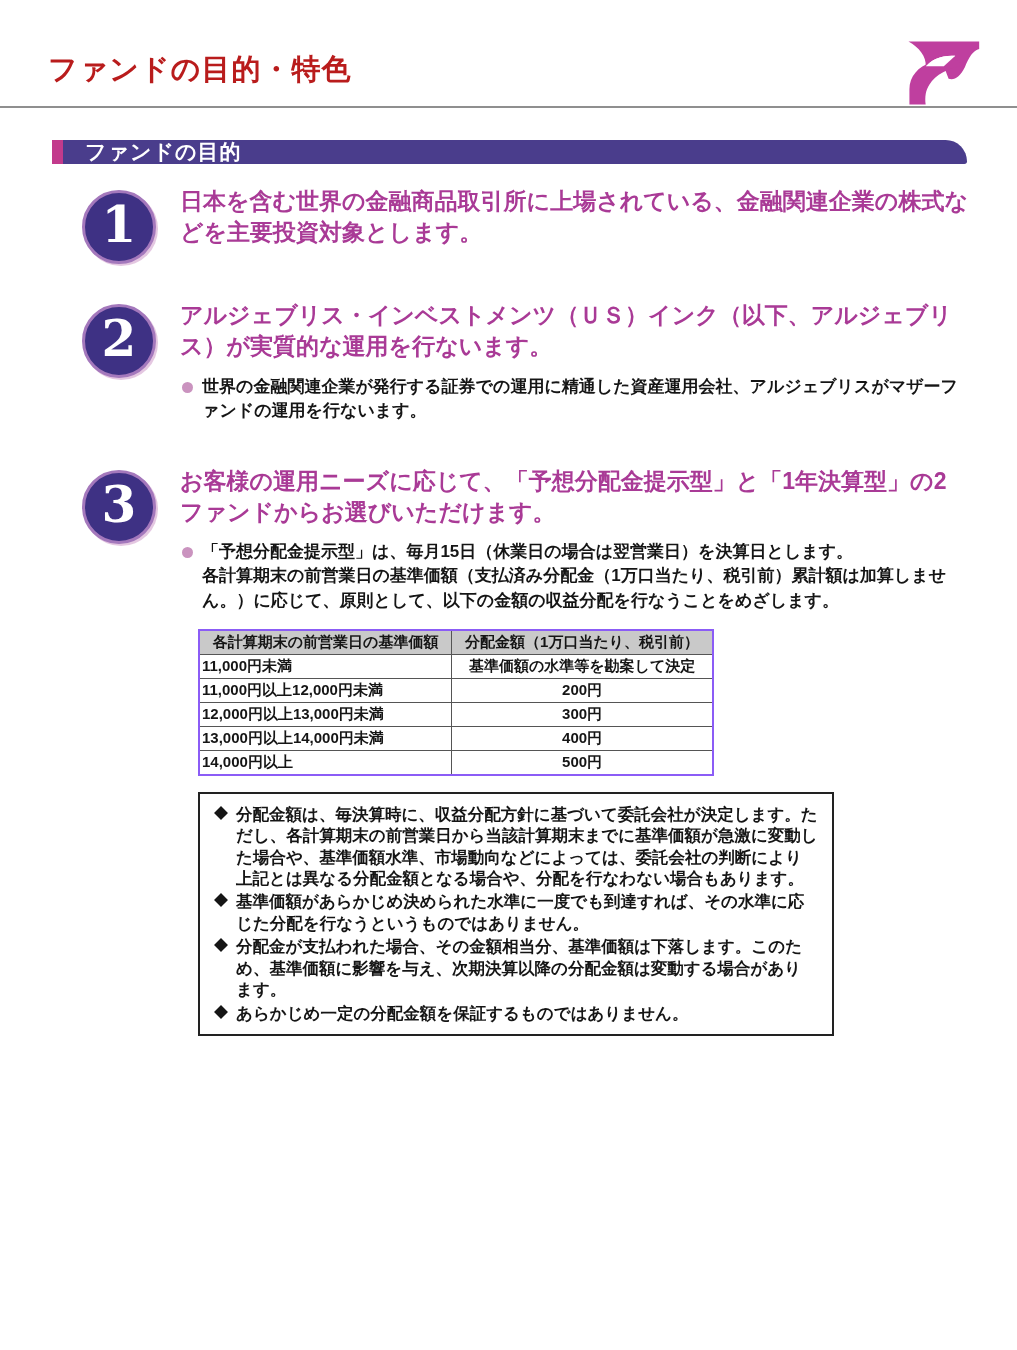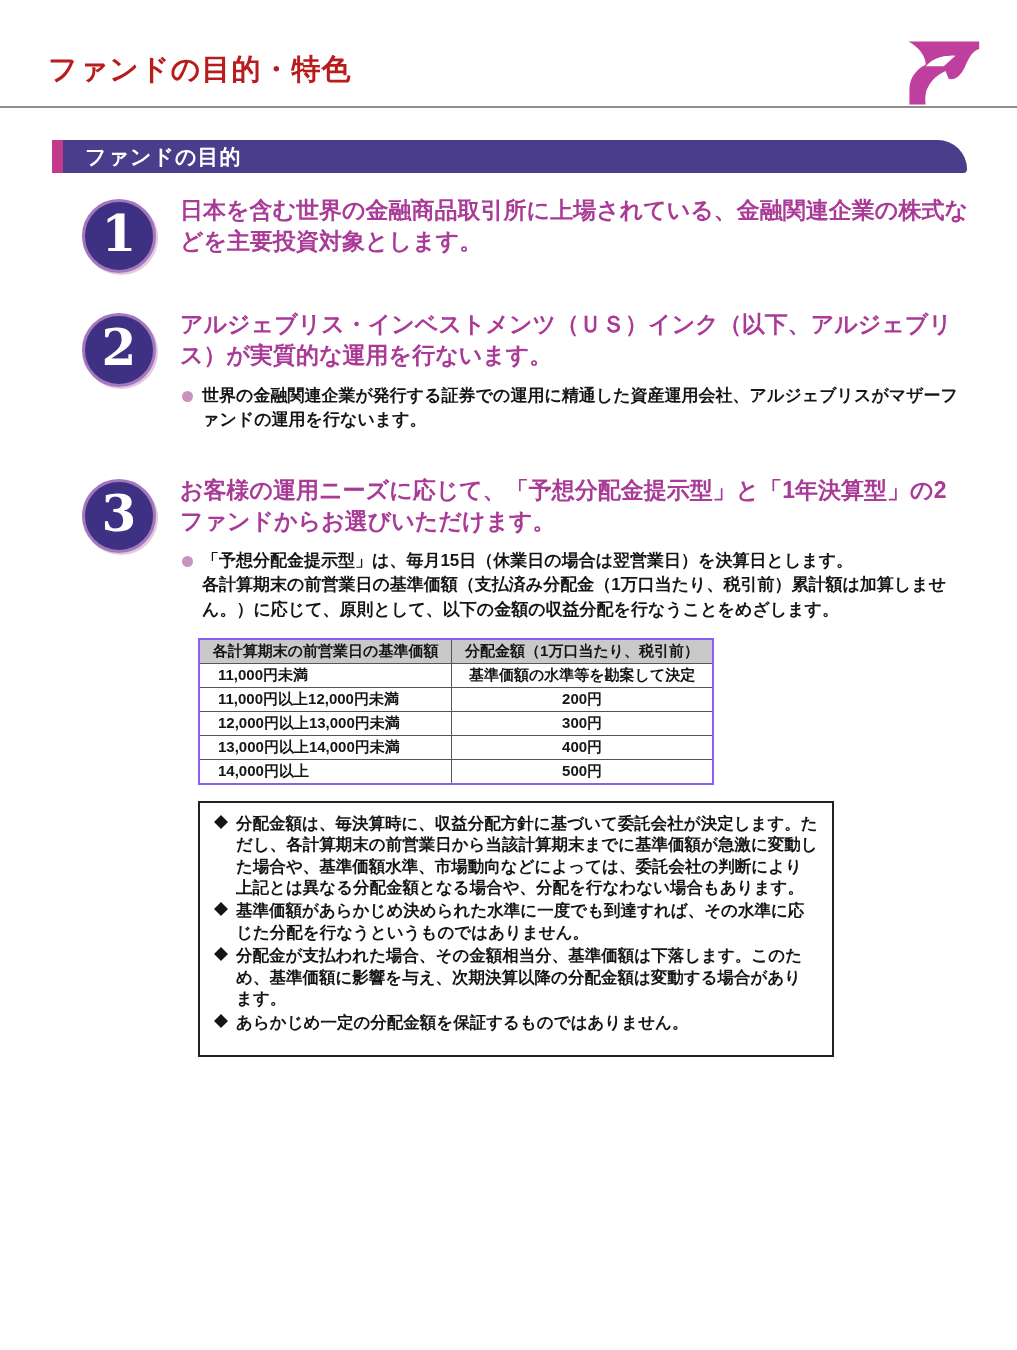--- a/index.html
+++ b/index.html
@@ -12,21 +12,21 @@
   
   .doc-header { position:relative; padding:50px 48px 0 48px; }
   .page-title { font-size:29px; font-weight:bold; color:#b91c1c; letter-spacing:1px; }
   .brand-logo { position:absolute; top:36px; right:34px; width:86px; height:74px; }
   .header-rule { margin-top:16px; border-bottom:2px solid #8f8f8f; width:100%; }
 
   .content { padding:0 48px; }
 
   
   .banner {
-    display:flex; align-items:stretch; height:33px; margin-top:32px;
+    display:flex; align-items:stretch; height:24px; margin-top:32px;
     margin-left:4px; margin-right:2px;
   }
   .banner-accent { width:11px; background:#c23a8c; flex:none; }
   .banner-main {
     flex:1; background:#4a3d8c; display:flex; align-items:center;
     border-top-right-radius:40px; border-bottom-right-radius:5px;
     padding-left:22px;
   }
   .banner-label { color:#ffffff; font-weight:bold; font-size:21px; letter-spacing:1px; }
 
@@ -68,27 +68,27 @@
   .note-line { display:block; padding-left:17px; text-indent:-17px; }
 
   
   .dist-table {
     border-collapse:collapse; margin:16px 0 0 18px; width:516px;
     font-size:15px; font-weight:600; color:#151515;
     border:2px solid #8b5cf6;
   }
   .dist-table th, .dist-table td { border:1px solid #555; padding:2px 8px; }
   .dist-table th { background:#c9c9c9; font-weight:600; text-align:center; }
-  .dist-table td.col-nav { text-align:left; padding-left:18px; }
+  .dist-table td.col-nav { text-align:left; padding-left:2px; }
   .dist-table td.col-amt { text-align:center; }
 
   
   .notes-box {
     margin:16px 0 0 18px; width:636px; border:2px solid #222;
-    padding:8px 14px 20px 12px;
+    padding:8px 14px 8px 12px;
   }
   .notes-box ul { list-style:none; }
   .notes-box li {
     position:relative; padding-left:24px; font-size:16.5px; font-weight:600;
     line-height:1.3; color:#151515; margin:2px 0;
   }
   .notes-box li::before { content:"\25C6"; position:absolute; left:2px; top:0; font-size:14px; }
 </style>
 </head>
 <body>

